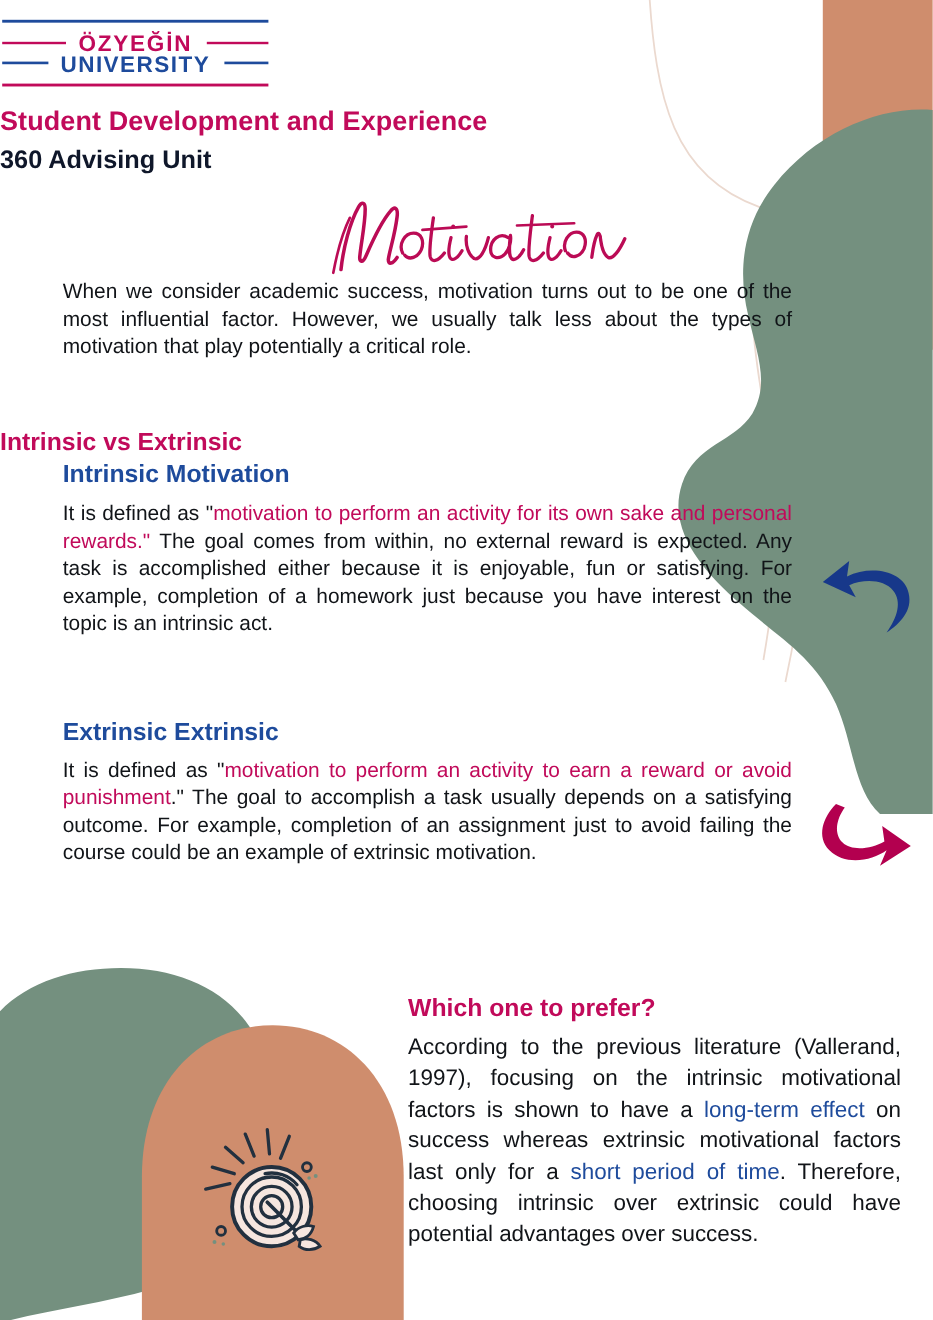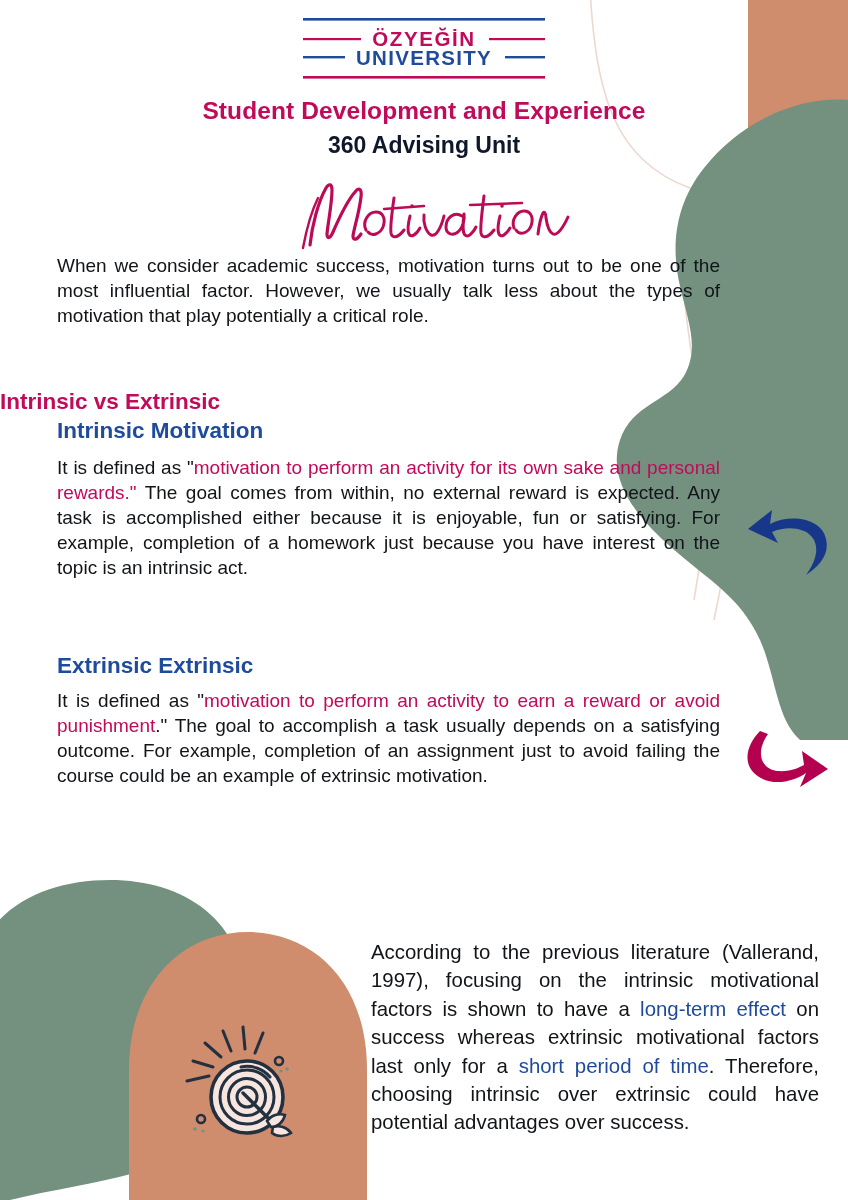--- a/index.html
+++ b/index.html
@@ -20,29 +20,29 @@
   
   .deco{position:absolute;top:0;left:0;width:848px;height:1200px;pointer-events:none;}
   .deco svg{display:block;}
 
   
   .content{position:absolute;top:0;left:0;width:848px;height:1200px;}
 
   
   .logo-wrap{
     position:absolute;left:0;right:0;top:8px;
-    display:flex;justify-content:center;text-decoration:underline;
+    display:flex;justify-content:flex-start;text-decoration:underline;
   }
   .logo{
     width:246px;height:78px;position:relative;
   }
 
   
   .hdr{
-    position:absolute;left:0;right:0;top:96px;text-align:center;
+    position:absolute;left:0;right:0;top:96px;
   }
   .hdr-1{
     color:#C10A5A;font-size:24.5px;font-weight:bold;letter-spacing:.1px;
     line-height:30px;
   }
   .hdr-2{
     color:#0f172a;font-size:23px;font-weight:bold;line-height:32px;
     margin-top:3px;
   }
 
@@ -214,20 +214,21 @@
     <div class="tx tx-intro">When we consider academic success, motivation turns out to be one of the most influential factor. However, we usually talk less about the types of motivation that play potentially a critical role.</div>
 
     <div class="h-center">Intrinsic vs Extrinsic</div>
 
     <div class="h-sub h-intrinsic">Intrinsic Motivation</div>
     <div class="tx tx-intrinsic"><span>It is defined as "</span><span class="q">motivation to perform an activity for its own sake and personal rewards."</span><span> The goal comes from within, no external reward is expected. Any task is accomplished either because it is enjoyable, fun or satisfying. For example,  completion of a homework just because you have interest on the topic is an intrinsic act.</span></div>
 
     <div class="h-sub h-extrinsic">Extrinsic Extrinsic</div>
     <div class="tx tx-extrinsic"><span>It is defined as "</span><span class="q">motivation to perform an activity to earn a reward or avoid punishment</span><span>." The goal to accomplish a task usually depends on a satisfying outcome. For example, completion of an assignment just to avoid failing the course could be an example of extrinsic motivation.</span></div>
 
+    <div class="h-prefer">Which one to prefer?</div>
     <div class="tx tx-prefer"><span>According to the previous literature (Vallerand, 1997), focusing on the intrinsic motivational factors is shown to have a </span><span class="blue">long-term effect</span><span> on success whereas extrinsic motivational factors last only for a </span><span class="blue">short period of time</span><span>. Therefore, choosing intrinsic over extrinsic could have potential advantages over success.</span></div>
 
     <div class="arrow arrow-nav">
       <svg width="88" height="75" viewBox="0 0 88 75" xmlns="http://www.w3.org/2000/svg">
         <path d="M24 19
                  C 46 8, 76 14, 80 34
                  C 84 50, 72 62, 60 70
                  C 70 56, 74 42, 66 32
                  C 58 22, 40 21, 26 27
                  L 32 38 L 2 24 L 26 5 Z" fill="#17388A"></path>

